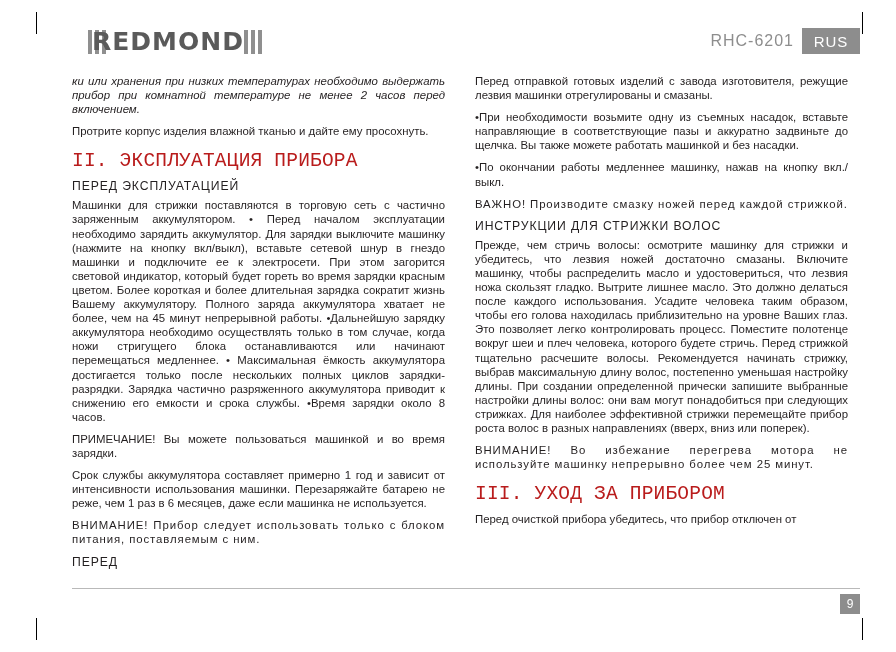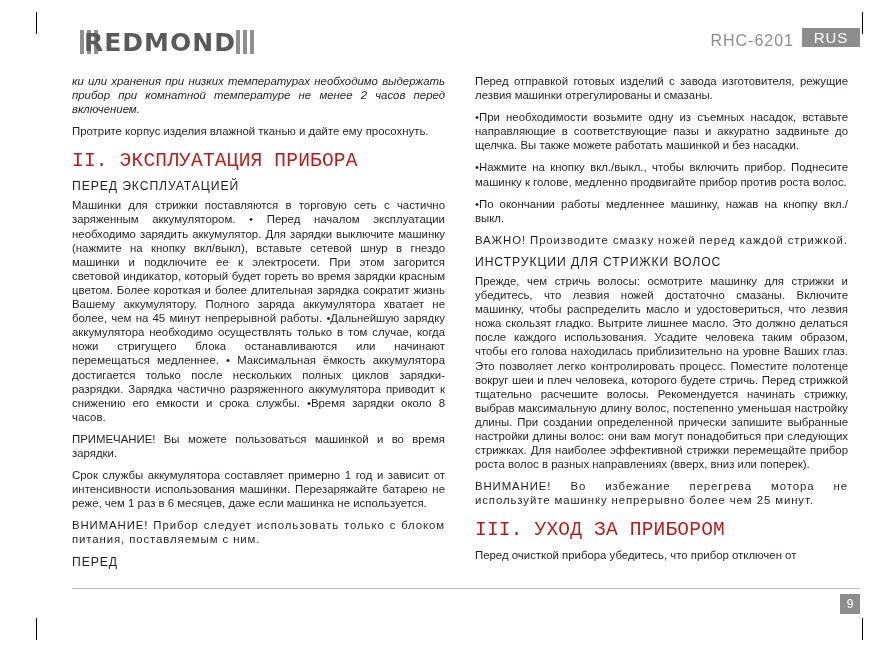--- a/index.html
+++ b/index.html
@@ -27,25 +27,25 @@
   
   .header {
     position: absolute;
     left: 72px;
     top: 28px;
     right: 36px;
     height: 30px;
   }
   .brand {
     position: absolute;
-    left: 8px;
+    left: 16px;
     top: 0;
     height: 28px;
     display: flex;
-    align-items: center;
+    align-items: flex-end;
   }
   .brand-text {
     font-family: "DejaVu Sans", sans-serif;
     font-weight: bold;
     font-size: 25px;
     letter-spacing: 1px;
     color: #5a5a5a;
     position: relative;
     z-index: 2;
     padding: 0 4px;
@@ -74,21 +74,21 @@
     font-size: 16px;
     color: #8d8d8d;
     letter-spacing: 1px;
     font-family: "Liberation Sans", sans-serif;
   }
   .lang-badge {
     position: absolute;
     right: 0;
     top: 0;
     width: 58px;
-    height: 19px;
+    height: 26px;
     background: #8d8d8d;
     color: #ffffff;
     font-size: 15px;
     letter-spacing: 1px;
     display: flex;
     align-items: center;
     justify-content: center;
   }
 
   
@@ -190,21 +190,20 @@
     <p>Машинки для стрижки поставляются в торговую сеть с частично заряженным аккумулятором.  •  Перед началом эксплуатации необходимо зарядить аккумулятор.  Для зарядки выключите машинку (нажмите на кнопку вкл/выкл), вставьте сетевой шнур в гнездо машинки и подключите ее к электросети.   При этом загорится световой индикатор, который будет гореть во время зарядки красным цветом.   Более короткая и более длительная зарядка сократит жизнь Вашему аккумулятору.    Полного заряда аккумулятора хватает не более, чем на 45 минут непрерывной работы. •Дальнейшую зарядку аккумулятора необходимо осуществлять только в том случае, когда ножи стригущего блока останавливаются или начинают перемещаться медленнее. •  Максимальная ёмкость аккумулятора достигается только после нескольких полных циклов зарядки-разрядки. Зарядка частично разряженного аккумулятора приводит к снижению его емкости и срока службы. •Время зарядки около 8 часов.</p>
     <p>ПРИМЕЧАНИЕ! Вы можете пользоваться машинкой и во время зарядки.</p>
     <p>Срок службы аккумулятора составляет примерно 1 год и зависит от интенсивности использования машинки.  Перезаряжайте батарею не реже, чем 1 раз в 6 месяцев, даже если машинка не используется.</p>
     <p class="spaced">ВНИМАНИЕ!  Прибор следует использовать только с блоком питания, поставляемым с ним.</p>
     <h3 class="spaced">ПЕРЕД</h3>
   </div>
 
   <div class="col">
     <p>Перед отправкой готовых изделий с завода изготовителя, режущие лезвия машинки отрегулированы и смазаны.</p>
     <p>•При необходимости возьмите одну из съемных насадок, вставьте направляющие в соответствующие пазы и аккуратно задвиньте до щелчка. Вы также можете работать машинкой и без насадки.</p>
-    <p>•Нажмите на кнопку вкл./выкл., чтобы включить прибор. Поднесите машинку к голове, медленно продвигайте прибор против роста волос.</p>
     <p>•По окончании работы медленнее машинку, нажав на кнопку вкл./выкл.</p>
     <p class="spaced">ВАЖНО! Производите смазку ножей перед каждой стрижкой.</p>
     <h3 class="spaced">ИНСТРУКЦИИ ДЛЯ СТРИЖКИ ВОЛОС</h3>
     <p>Прежде, чем стричь волосы:  осмотрите машинку для стрижки и убедитесь, что лезвия ножей достаточно смазаны. Включите машинку, чтобы распределить масло и удостовериться, что лезвия ножа скользят гладко. Вытрите лишнее масло. Это должно делаться после каждого использования.  Усадите человека таким образом, чтобы его голова находилась приблизительно на уровне Ваших глаз. Это позволяет легко контролировать процесс. Поместите полотенце вокруг шеи и плеч человека, которого будете стричь. Перед стрижкой тщательно расчешите волосы. Рекомендуется начинать стрижку, выбрав максимальную длину волос, постепенно уменьшая настройку длины. При создании определенной прически запишите выбранные настройки длины волос: они вам могут понадобиться при следующих стрижках. Для наиболее эффективной стрижки перемещайте прибор роста волос в разных направлениях (вверх, вниз или поперек).</p>
     <p class="spaced">ВНИМАНИЕ!  Во избежание перегрева мотора не используйте машинку непрерывно более чем 25 минут.</p>
     <h2>III. УХОД ЗА ПРИБОРОМ</h2>
     <p>Перед очисткой прибора убедитесь, что прибор отключен от</p>
   </div>
 
 </div>

